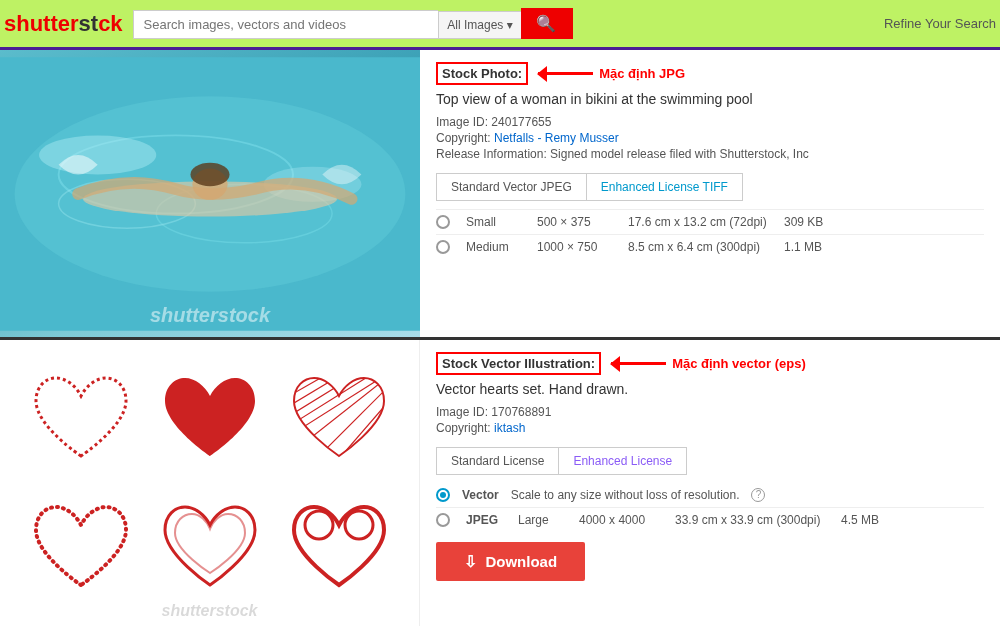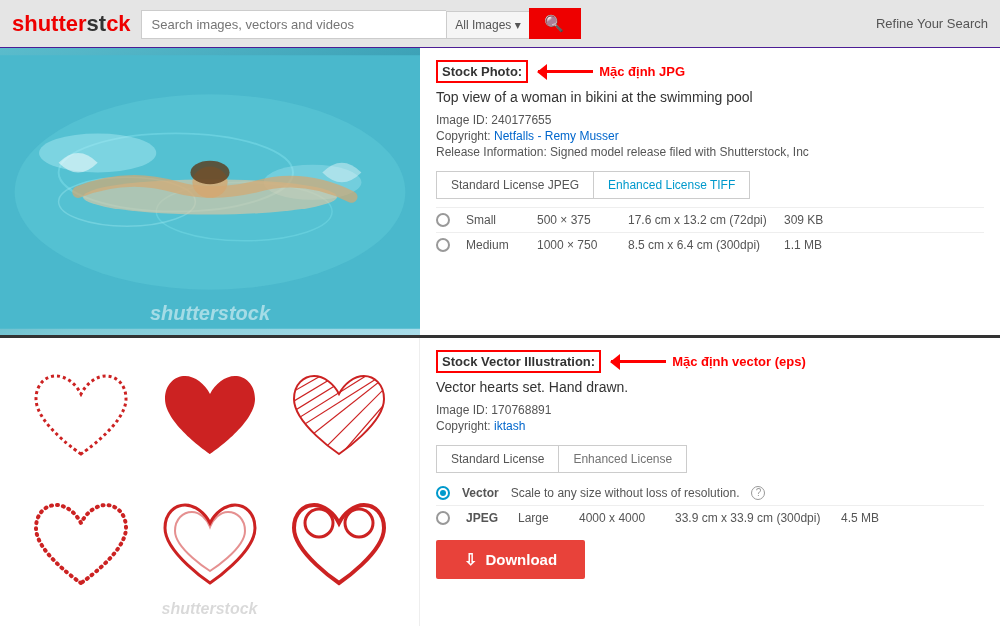--- a/index.html
+++ b/index.html
@@ -2,23 +2,23 @@
 <html><head>
   <meta charset="utf-8">
   <style>
     * { margin: 0; padding: 0; box-sizing: border-box; }
     body { font-family: Arial, sans-serif; font-size: 13px; background: #fff; color: #333; }
 
     
     #header {
       display: flex;
       align-items: center;
-      padding: 8px 12px;
-      background: #e5e5e5;
-      border-bottom: 1px solid #4c1d95;
+      padding: 8px 4px;
+      background: #bef264;
+      border-bottom: 3px solid #4c1d95;
       gap: 10px;
     }
     #logo {
       font-size: 22px;
       font-weight: bold;
       color: #e00;
       white-space: nowrap;
       flex-shrink: 0;
     }
     #logo span { color: #333; }
@@ -309,21 +309,21 @@
         </div>
       </div>
       <div class="item-title">Top view of a woman in bikini at the swimming pool</div>
       <div class="item-meta">Image ID: 240177655</div>
       <div class="item-meta">
         <span>Copyright: </span><a href="#">Netfalls - Remy Musser</a>
       </div>
       <div class="item-meta">Release Information: Signed model release filed with Shutterstock, Inc</div>
 
       <div class="license-tabs">
-        <button class="license-tab active-white">Standard License JPEG</button>
+        <button class="license-tab active-white">Standard Vector JPEG</button>
         <button class="license-tab active-blue" style="color:#0099cc;">Enhanced License TIFF</button>
       </div>
 
       <div class="size-row">
         <div class="radio-circle"></div>
         <span class="size-name">Small</span>
         <span class="size-px">500 × 375</span>
         <span class="size-cm">17.6 cm x 13.2 cm (72dpi)</span>
         <span class="size-kb">309 KB</span>
       </div>
@@ -413,21 +413,21 @@
         </div>
       </div>
       <div class="item-title">Vector hearts set. Hand drawn.</div>
       <div class="item-meta">Image ID: 170768891</div>
       <div class="item-meta">
         <span>Copyright: </span><a href="#">iktash</a>
       </div>
 
       <div class="license-tabs">
         <button class="license-tab active-white">Standard License</button>
-        <button class="license-tab active-blue" style="color:#737373;">Enhanced License</button>
+        <button class="license-tab active-blue" style="color:#8b5cf6;">Enhanced License</button>
       </div>
 
       <div class="vector-row">
         <div class="radio-dot-blue"></div>
         <span style="font-weight:bold;">Vector</span>
         <span>Scale to any size without loss of resolution.</span>
         <span class="help-icon">?</span>
       </div>
 
       <div class="size-row">

